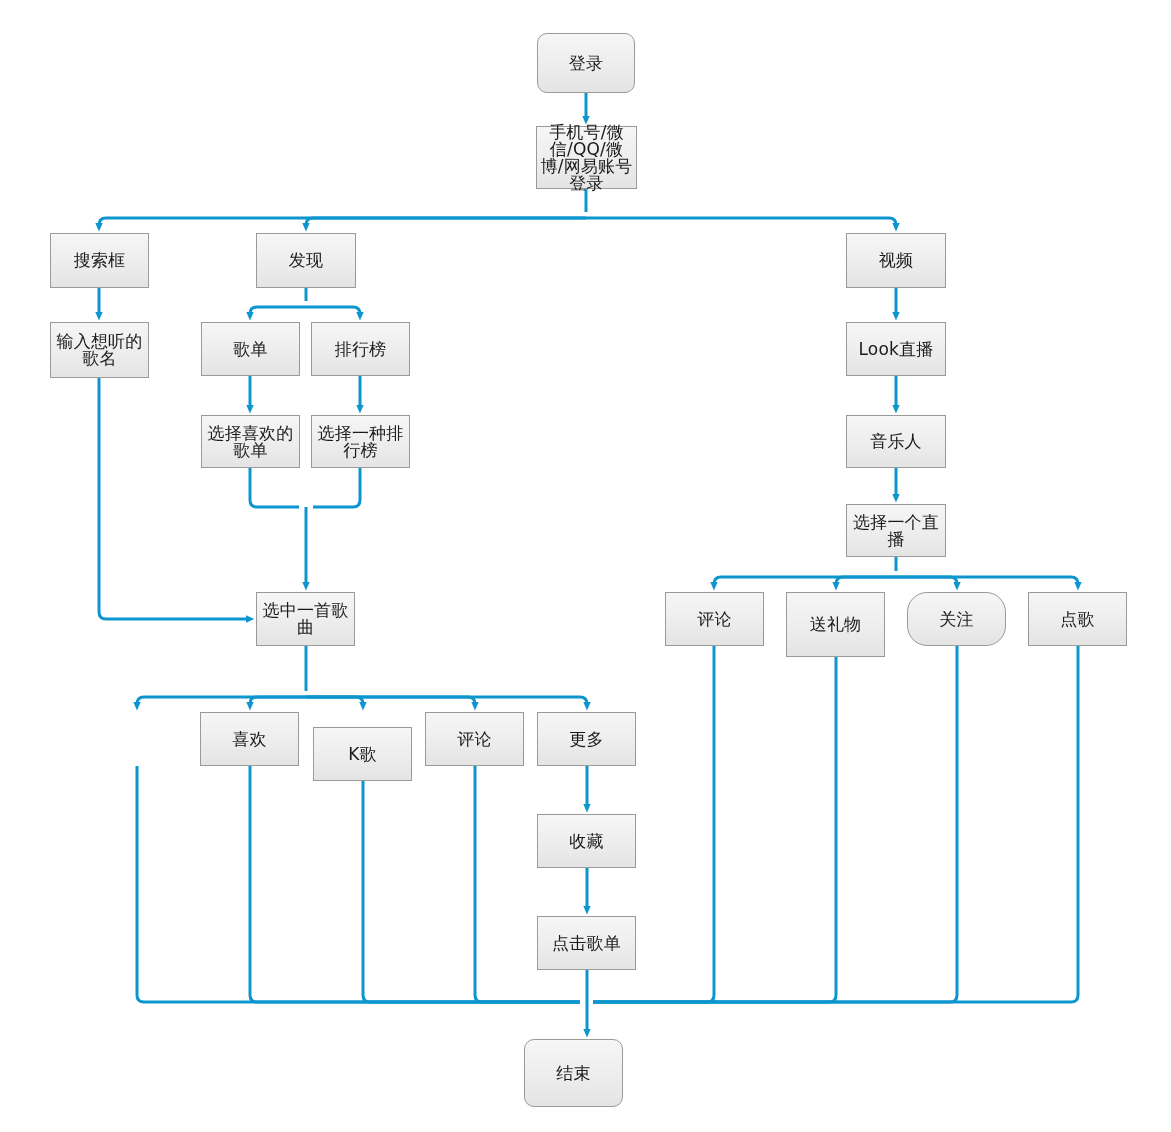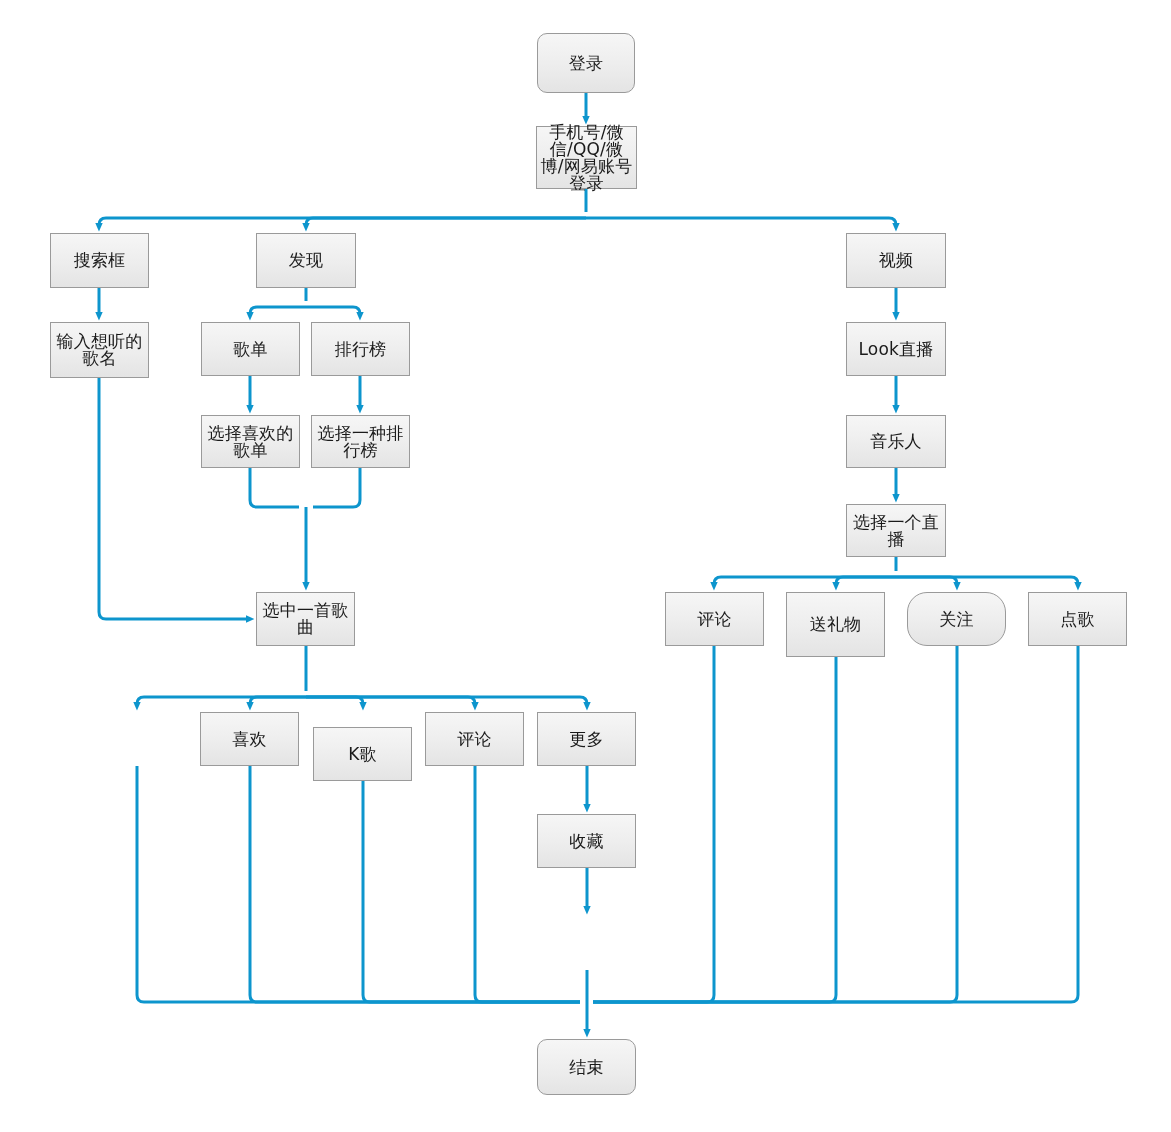--- a/index.html
+++ b/index.html
@@ -181,17 +181,20 @@
   </div>
   <div class="node" style="left: 425px; top: 712px; width: 99px; height: 54px;">
     <span class="node-label">评论</span>
   </div>
   <div class="node" style="left: 537px; top: 712px; width: 99px; height: 54px;">
     <span class="node-label">更多</span>
   </div>
   <div class="node" style="left: 537px; top: 814px; width: 99px; height: 54px;">
     <span class="node-label">收藏</span>
   </div>
-  <div class="node terminal" style="left: 537px; top: 1039px; width: 99px; height: 56px;">
+  <div class="node" style="left: 537px; top: 916px; width: 99px; height: 54px;">
+    <span class="node-label">点击歌单</span>
+  </div>
+  <div class="node terminal" style="left: 524px; top: 1039px; width: 99px; height: 68px;">
     <span class="node-label">结束</span>
   </div>
 
 </div>
 
 </body></html>

